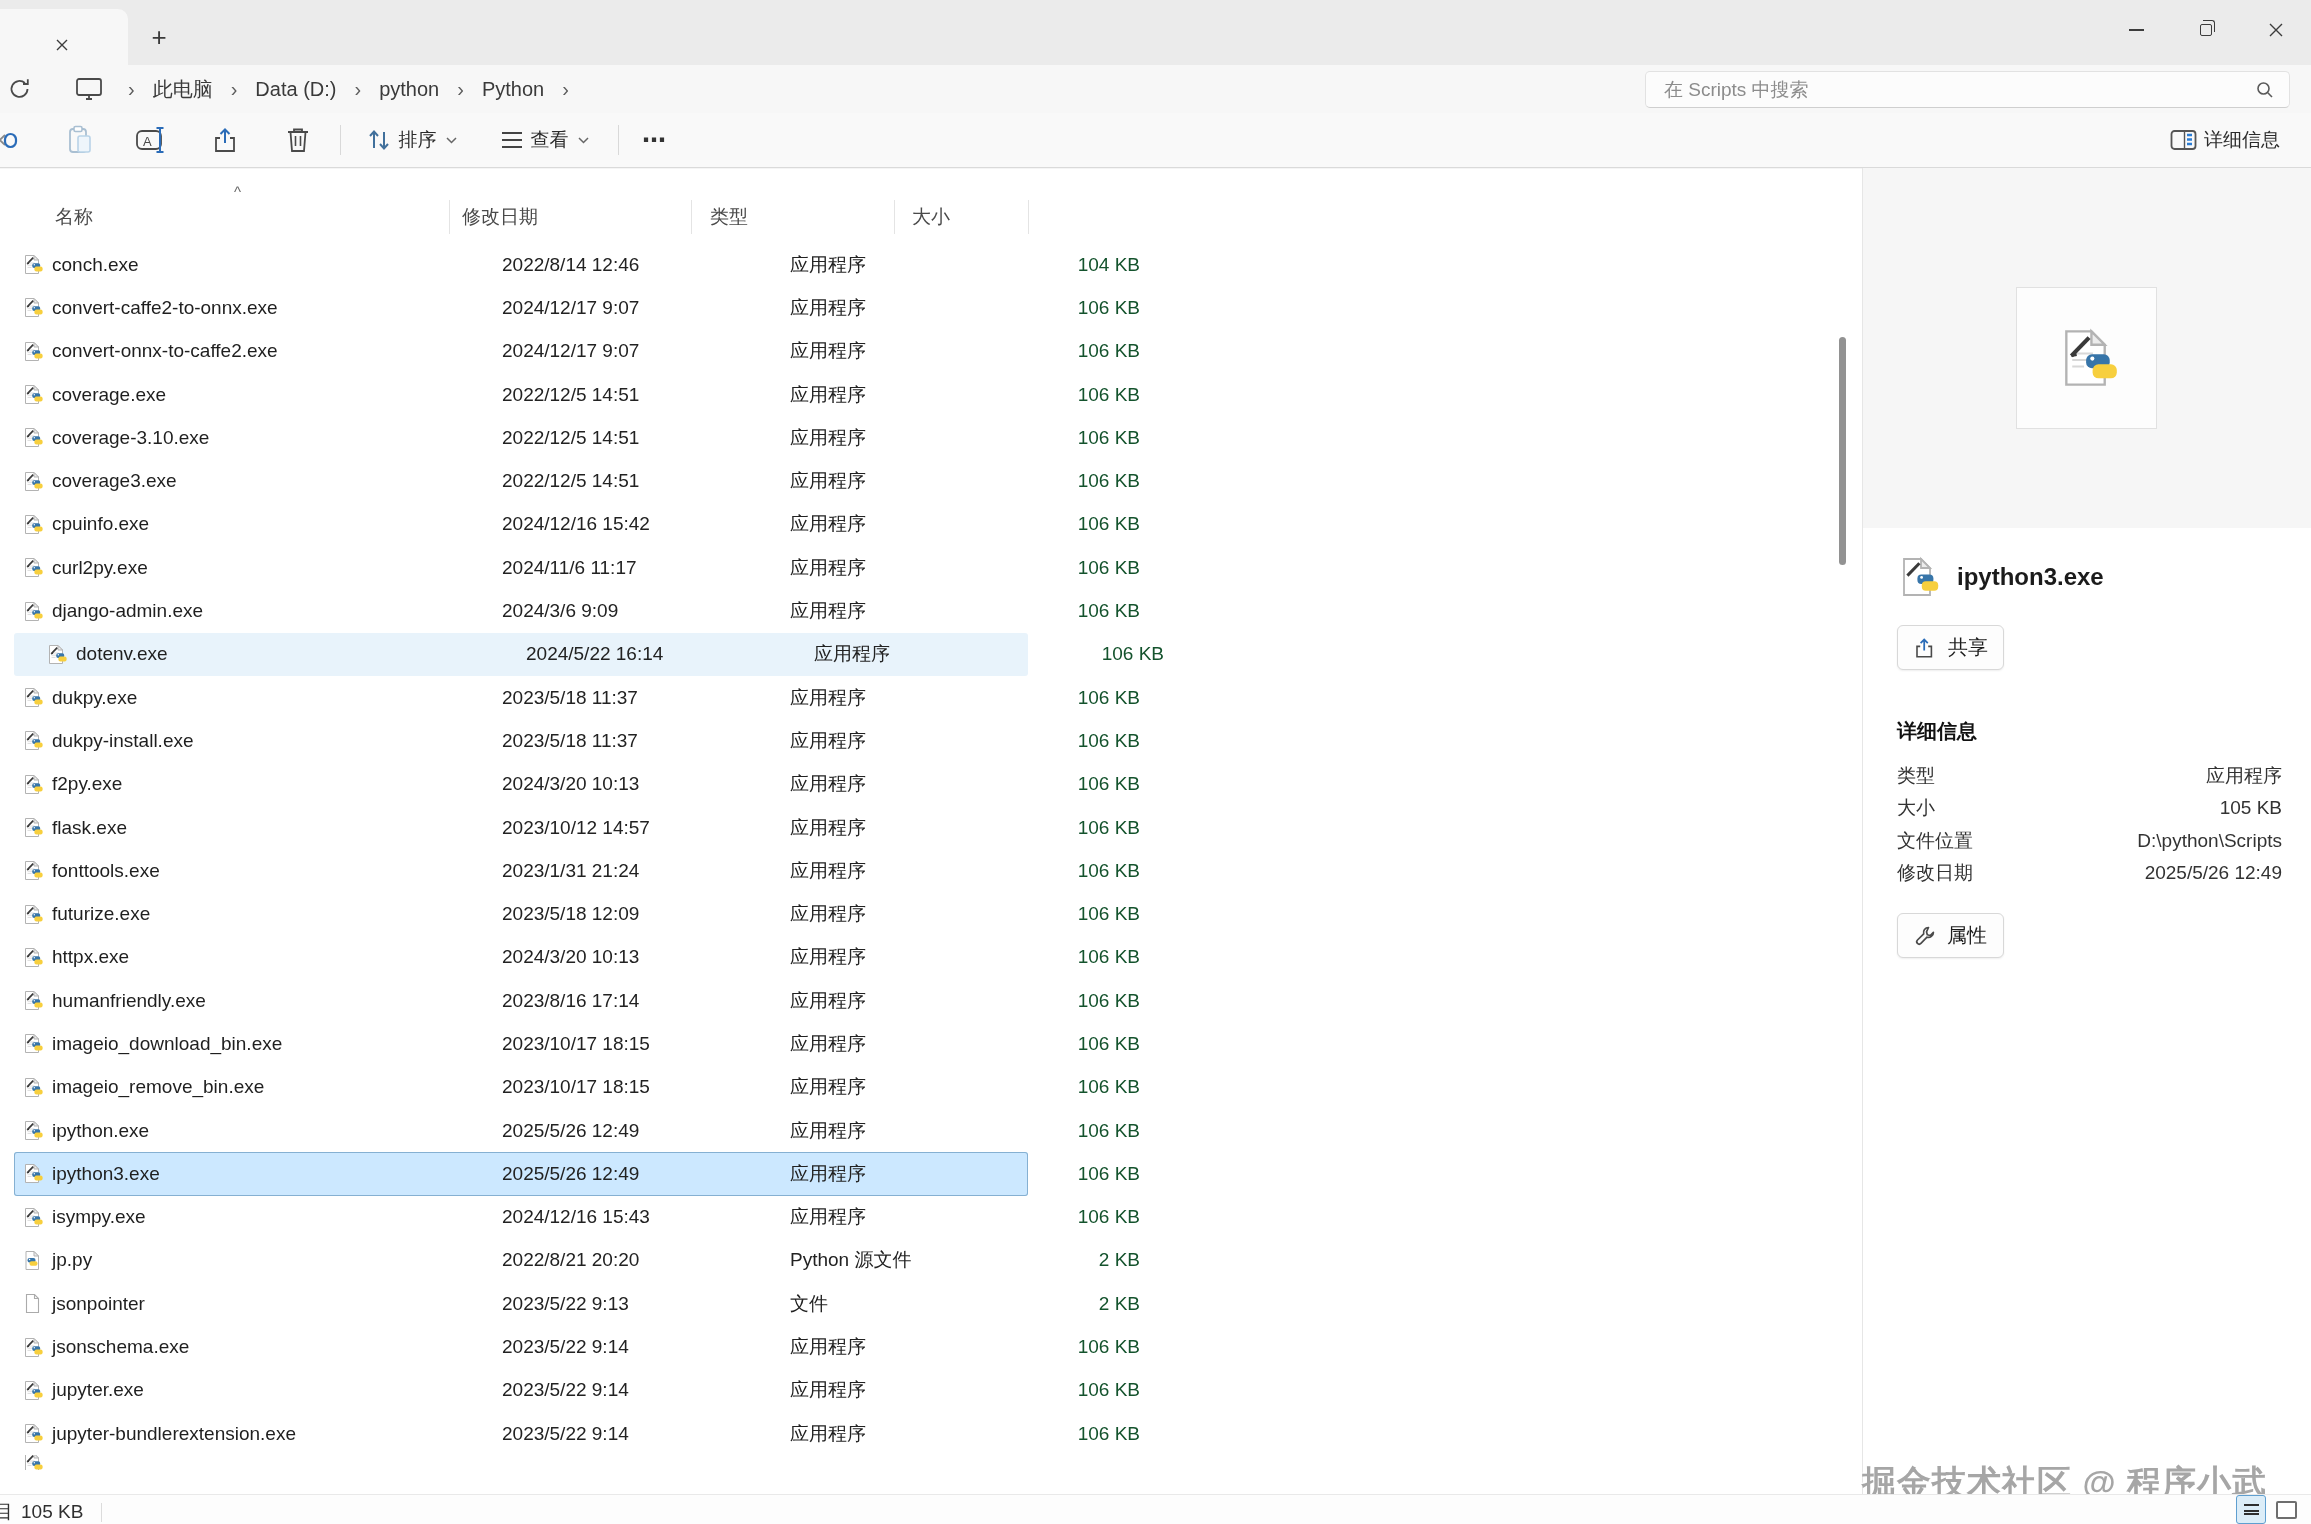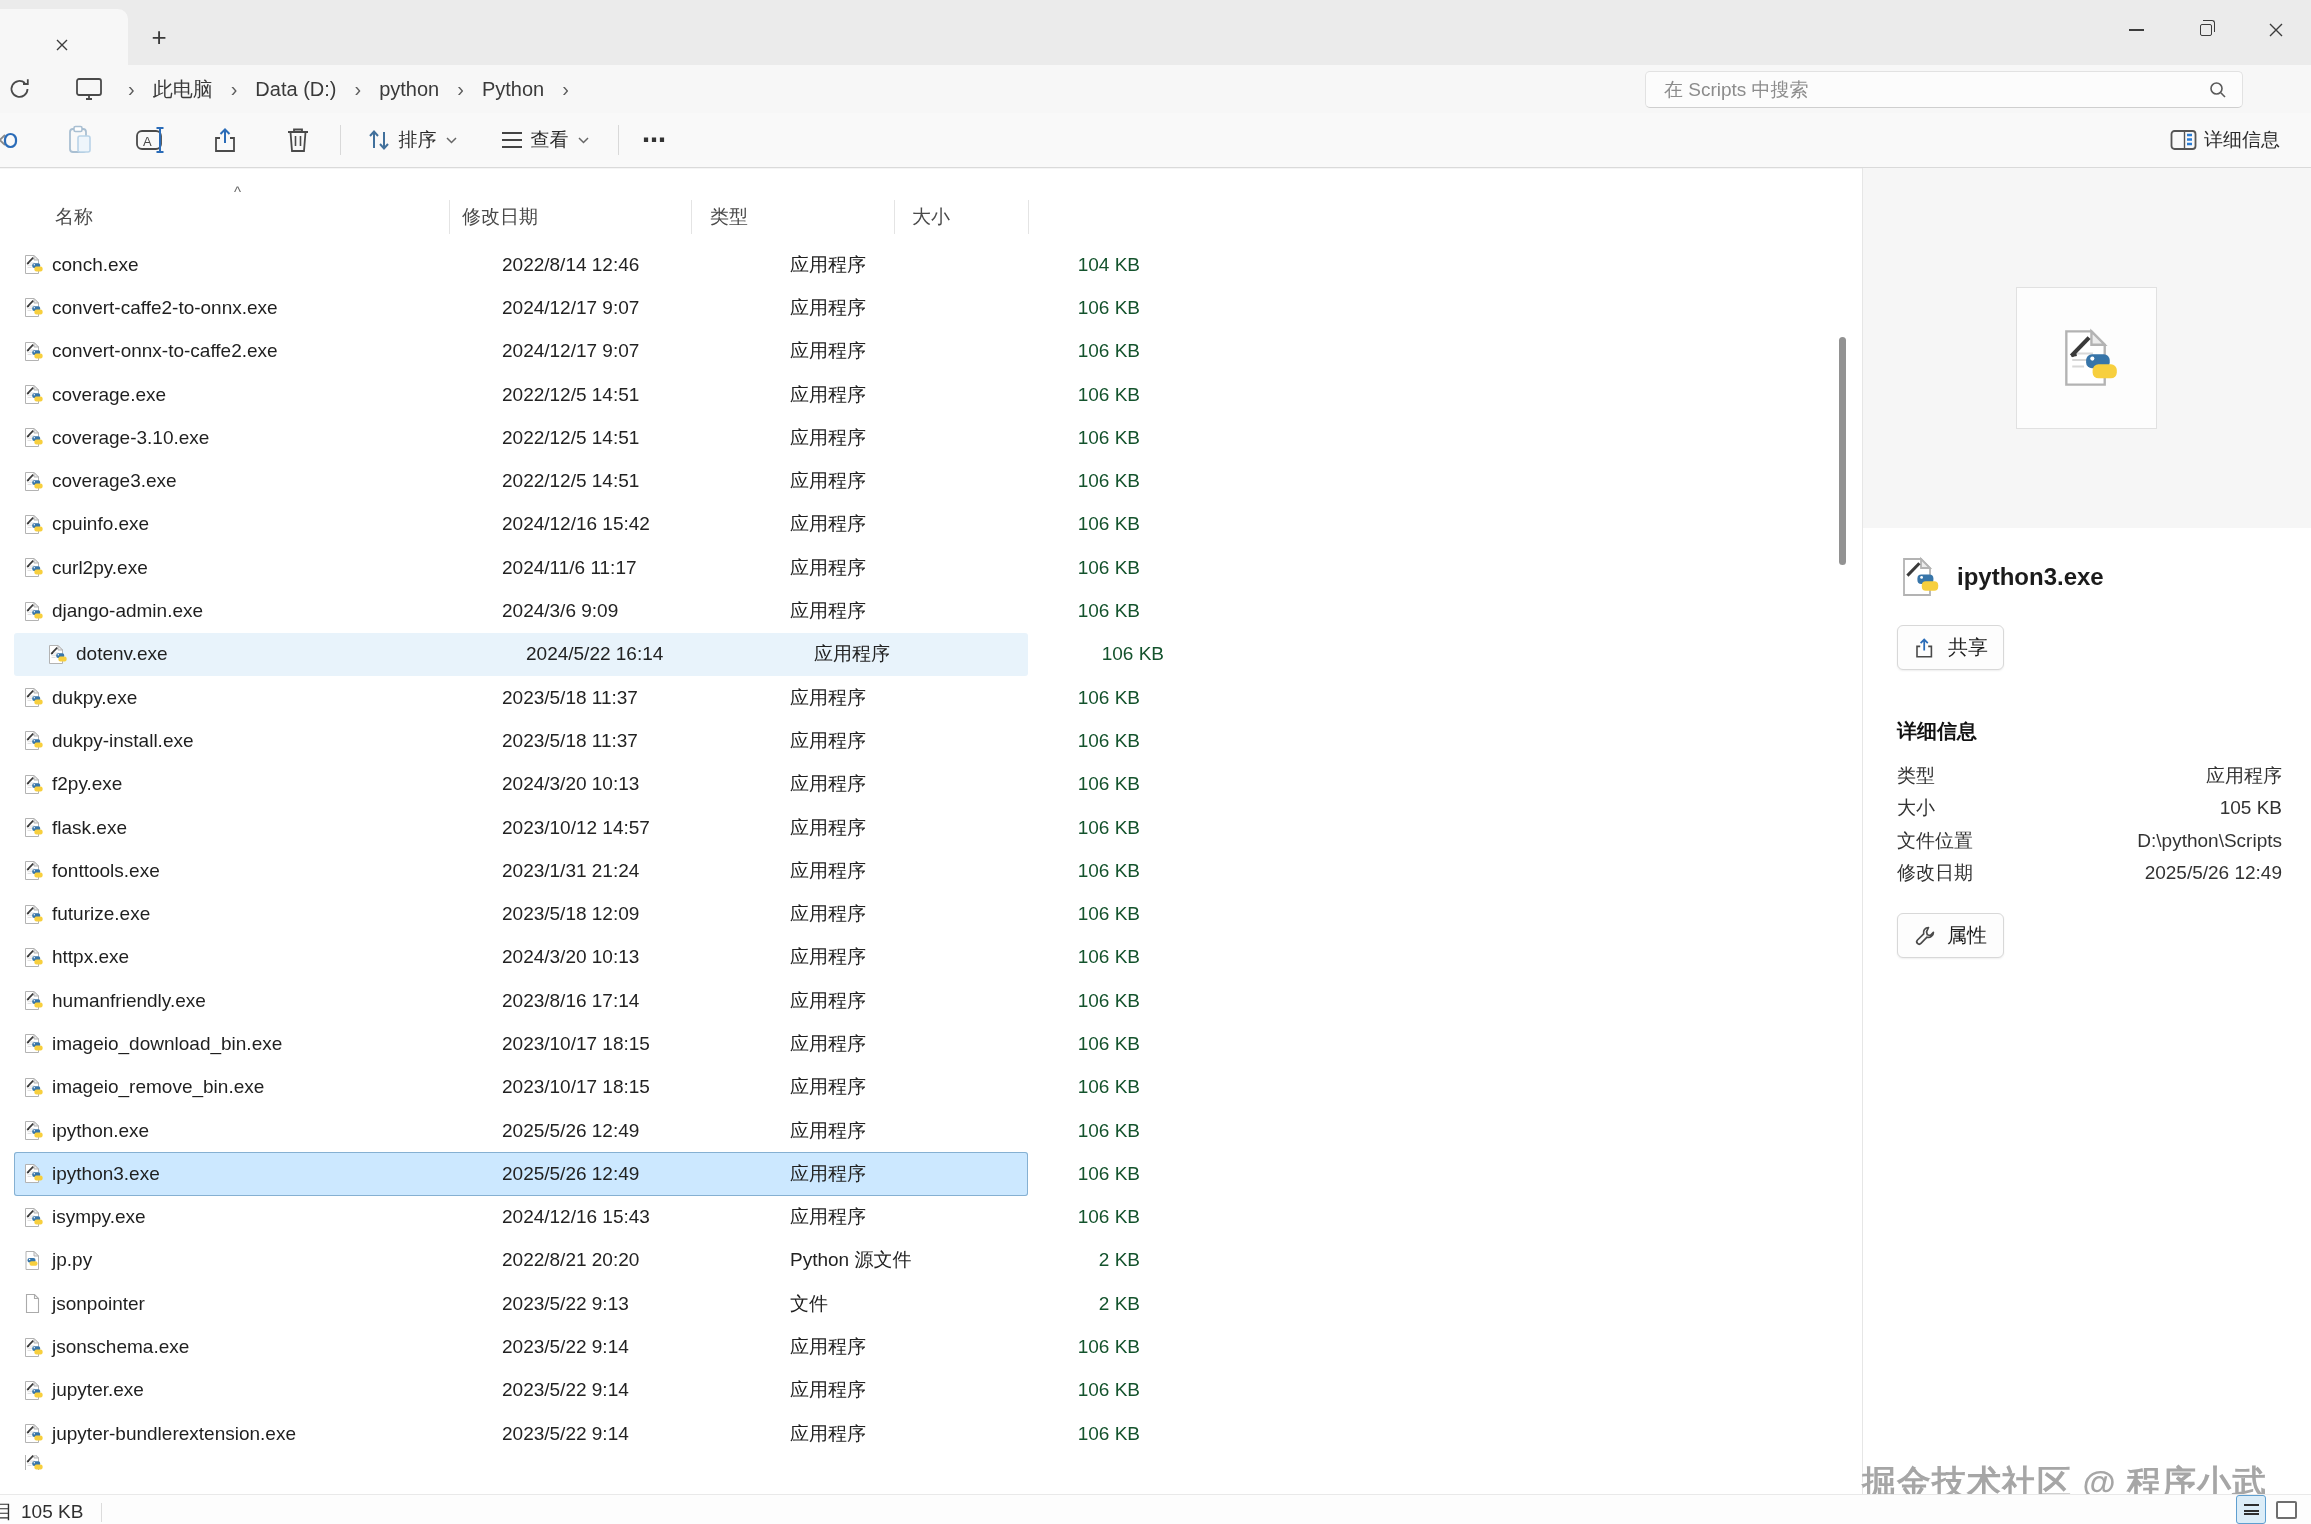--- a/index.html
+++ b/index.html
@@ -21,21 +21,21 @@
   .restore-glyph::before { content:""; position:absolute; left:2px; top:-5px; width:11px; height:11px;
     border:1.6px solid #3c3c3c; border-left:none; border-bottom:none; border-radius:0 3px 0 0; }
 
   
   .navbar { position:absolute; left:0; top:65px; width:2311px; height:48px; background:#f7f7f7; }
   .crumbs { position:absolute; left:0; top:0; height:48px; display:flex; align-items:center; font-size:20px; color:#3a3a3a; }
   .crumb { padding:4px 8px; border-radius:4px; white-space:nowrap; }
   .crumb-chev { color:#5c5c5c; font-size:20px; padding:0 10px; }
   .refresh { position:absolute; left:6px; top:10px; width:28px; height:28px; }
   .pc-icon { position:absolute; left:74px; top:10px; width:30px; height:28px; }
-  .searchbox { position:absolute; left:1645px; top:6px; width:598px; height:37px; background:#fcfcfc;
+  .searchbox { position:absolute; left:1645px; top:6px; width:645px; height:37px; background:#fcfcfc;
     border:1px solid #e2e2e2; border-bottom-color:#cfcfcf; border-radius:5px; }
   .searchbox input { position:absolute; left:18px; top:0; width:560px; height:35px; border:none; outline:none;
     background:transparent; font-size:19px; color:#444; font-family:inherit; }
   .searchbox input::placeholder { color:#8c8c8c; opacity:1; }
   .search-glyph { position:absolute; right:14px; top:8px; }
 
   
   .toolbar { position:absolute; left:0; top:113px; width:2311px; height:55px; background:#f9f9f9;
     border-bottom:1px solid #dadada; box-shadow:0 1px 0 rgba(0,0,0,.04); }
   .tool { position:absolute; top:0; height:54px; display:flex; align-items:center; justify-content:center; gap:7px;

